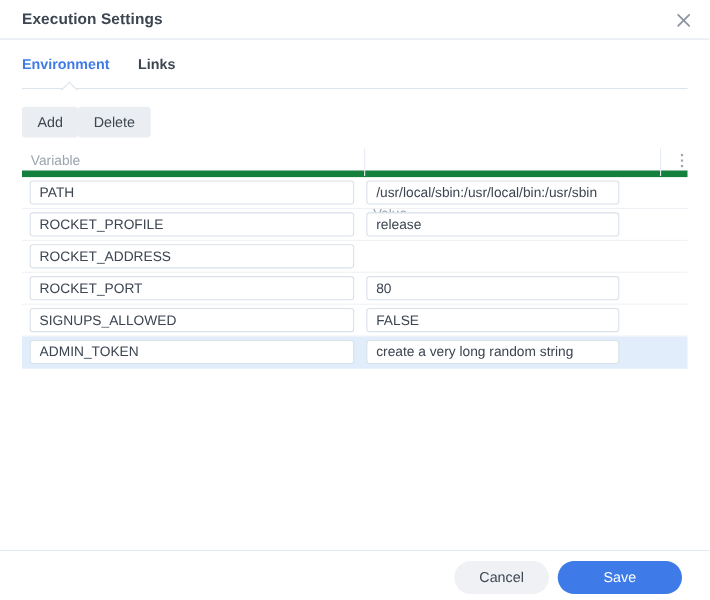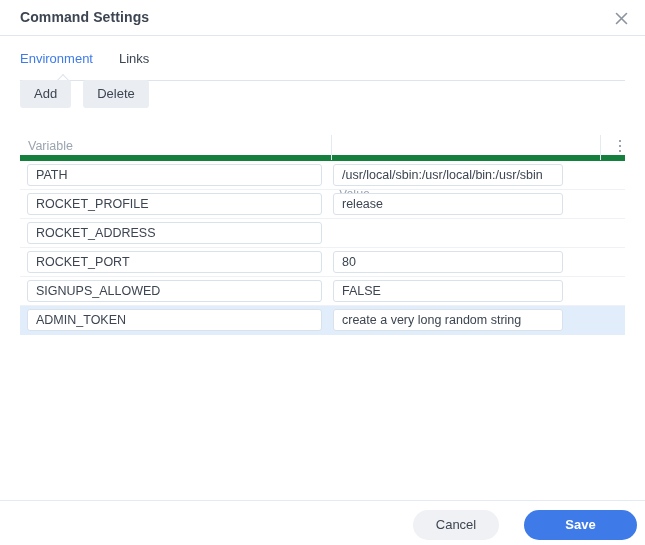--- a/index.html
+++ b/index.html
@@ -59,21 +59,21 @@
     position: absolute;
     left: 20px;
     top: 0;
     height: 44px;
     display: flex;
     align-items: center;
     gap: 26px;
   }
   .tab {
     font-size: 13px;
-    font-weight: normal;
+    font-weight: bold;
     color: #3c4551;
     cursor: pointer;
     white-space: nowrap;
     position: relative;
   }
   .tab.active { color: #3e7be8; }
   .tabs-rule {
     position: absolute;
     left: 20px;
     right: 20px;
@@ -99,23 +99,22 @@
     background: #ffffff;
     border-left: 1px solid #dde4ec;
     border-top: 1px solid #dde4ec;
     transform: rotate(45deg);
   }
 
   
   .toolbar {
     position: absolute;
     left: 20px;
-    top: 80px;
+    top: 97px;
     display: flex;
-    gap: 12px;
   }
   .tb-btn {
     background: #eaeef2;
     border: none;
     border-radius: 3px;
     font-family: "Liberation Sans", sans-serif;
     font-size: 13px;
     color: #3c4551;
     height: 28px;
     padding: 0 14px;
@@ -230,32 +229,31 @@
     padding: 0;
     text-align: center;
   }
   .btn-cancel {
     left: 413px;
     width: 86px;
     background: #eff1f4;
     color: #3c4551;
   }
   .btn-save {
-    left: 524px;
+    left: 507px;
     width: 113px;
     background: #3e7be8;
     color: #ffffff;
-    font-weight: bold;
   }
 </style>
 </head>
 <body>
 
 <div class="titlebar">
-  <div class="titlebar-title">Command Settings</div>
+  <div class="titlebar-title">Execution Settings</div>
   <div class="close-btn">
     <svg width="13" height="13" viewBox="0 0 13 13" aria-hidden="true">
       <path d="M1.5 1.5 L11.5 11.5 M11.5 1.5 L1.5 11.5" stroke="#8a939f" stroke-width="1.6" fill="none" stroke-linecap="round"></path>
     </svg>
   </div>
 </div>
 
 <div class="tabs">
   <div class="tabs-inner">
     <div class="tab active">

